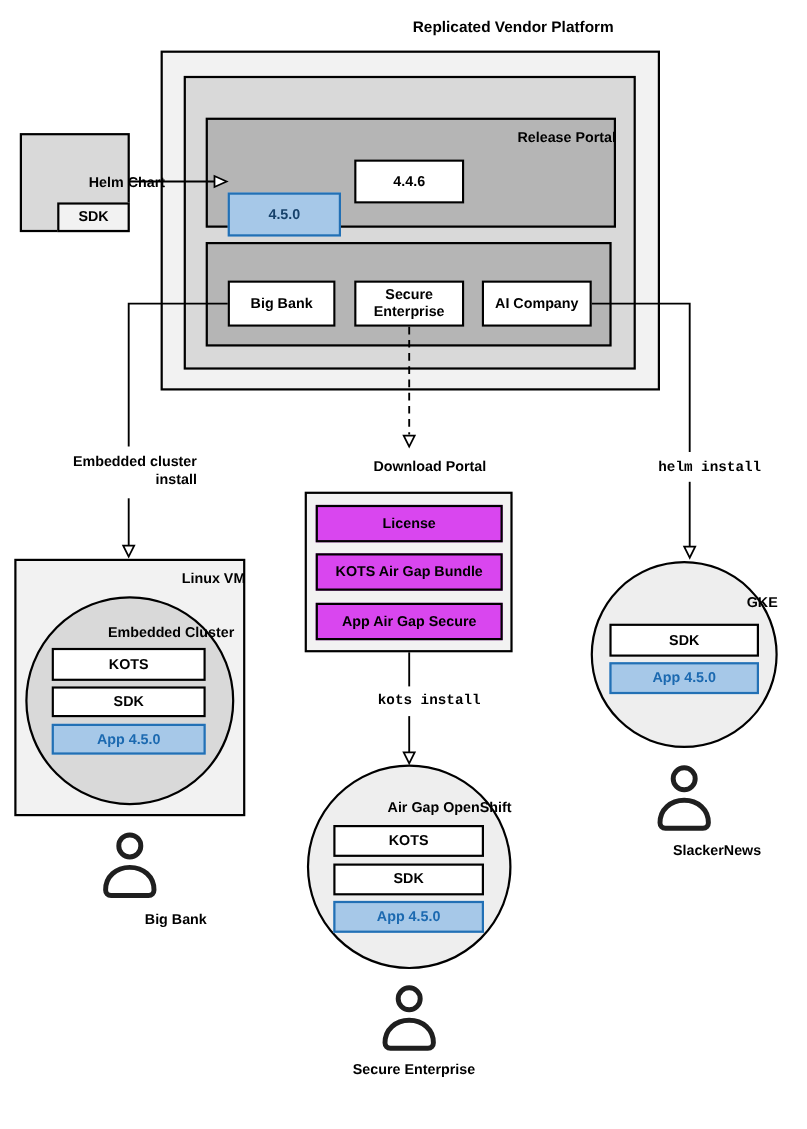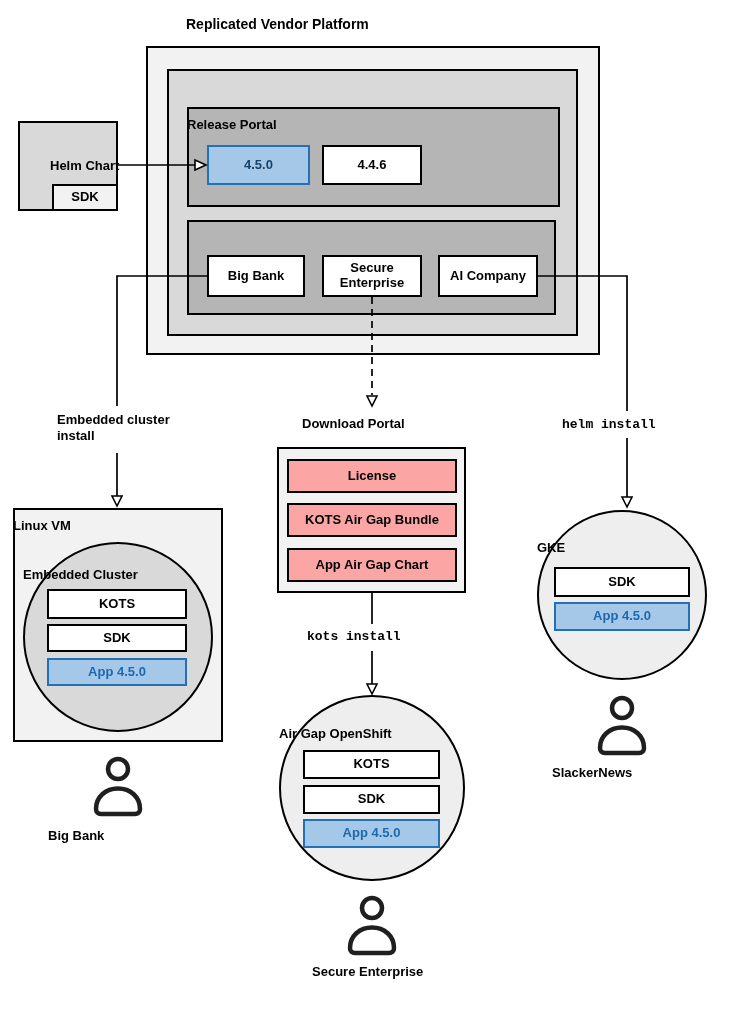--- a/index.html
+++ b/index.html
@@ -2,32 +2,32 @@
 <html><head>
 <meta charset="utf-8">
 <style>
   html,body{margin:0;padding:0;background:#ffffff;}
   .canvas{
     position:relative;width:734px;height:1026px;background:#ffffff;
     font-family:"Liberation Sans", sans-serif;color:#000;overflow:hidden;
   }
   .box{position:absolute;border:2px solid #000;box-sizing:border-box;}
   .circle{border-radius:50%;}
-  .lbl{position:absolute;font-weight:bold;color:#000;text-align:left;font-size:13px;line-height:1.22;}
+  .lbl{position:absolute;font-weight:bold;color:#000;text-align:right;font-size:13px;line-height:1.22;}
   .lbl.main{font-size:14px;}
   .mono{font-family:"Liberation Mono","DejaVu Sans Mono",monospace;font-size:13px;}
   .node{
     position:absolute;border:2px solid #000;background:#ffffff;box-sizing:border-box;
     display:flex;align-items:center;justify-content:center;
     font-weight:bold;font-size:13px;text-align:center;line-height:1.15;
   }
-  .node.gray{background:#fca5a5;}
+  .node.gray{background:#d946ef;}
   .node.lightgray{background:#f2f2f2;}
   .node.hl{background:#a6c8e8;border-color:#2270b5;color:#1b69b0;}
-  .node.hl.release{color:#17426b;}
+  .node.hl.release{color:#17426b;margin-top:30px;}
   .bg-light{background:#f2f2f2;}
   .bg-mid{background:#d9d9d9;}
   .bg-dark{background:#b5b5b5;}
   .bg-circle{background:#eeeeee;}
   svg.overlay{position:absolute;left:0;top:0;z-index:10;pointer-events:none;}
   svg.overlay path{stroke:#000;stroke-width:1.7;fill:none;}
   svg.overlay path.dashed{stroke-dasharray:7 5;}
   svg.overlay polygon{fill:#ffffff;stroke:#000;stroke-width:1.6;}
   .person{position:absolute;}
   .person svg circle,.person svg path{fill:none;stroke:#1f1f1f;stroke-width:4.5;stroke-linejoin:round;}
@@ -60,21 +60,21 @@
   <div class="node lightgray" style="left:52px;top:184px;width:66px;height:27px;">SDK</div>
 
   <div class="lbl" style="left:57px;top:412px;width:122px;">Embedded cluster install</div>
   <div class="lbl mono" style="left:562px;top:417px;width:130px;">helm install</div>
   <div class="lbl" style="left:302px;top:416px;width:140px;">Download Portal</div>
   <div class="lbl mono" style="left:307px;top:629px;width:130px;">kots install</div>
 
   <div class="box bg-light" style="left:277px;top:447px;width:189px;height:146px;"></div>
   <div class="node gray" style="left:287px;top:459px;width:170px;height:34px;">License</div>
   <div class="node gray" style="left:287px;top:503px;width:170px;height:34px;">KOTS Air Gap Bundle</div>
-  <div class="node gray" style="left:287px;top:548px;width:170px;height:34px;">App Air Gap Chart</div>
+  <div class="node gray" style="left:287px;top:548px;width:170px;height:34px;">App Air Gap Secure</div>
 
   <div class="box bg-light" style="left:13px;top:508px;width:210px;height:234px;"></div>
   <div class="lbl" style="left:13px;top:518px;width:210px;">Linux VM</div>
   <div class="box bg-mid circle" style="left:23px;top:542px;width:190px;height:190px;"></div>
   <div class="lbl" style="left:23px;top:567px;width:190px;">Embedded Cluster</div>
   <div class="node" style="left:47px;top:589px;width:140px;height:30px;">KOTS</div>
   <div class="node" style="left:47px;top:624px;width:140px;height:28px;">SDK</div>
   <div class="node hl" style="left:47px;top:658px;width:140px;height:28px;">App 4.5.0</div>
 
   <div class="person" style="left:92px;top:756px;">

